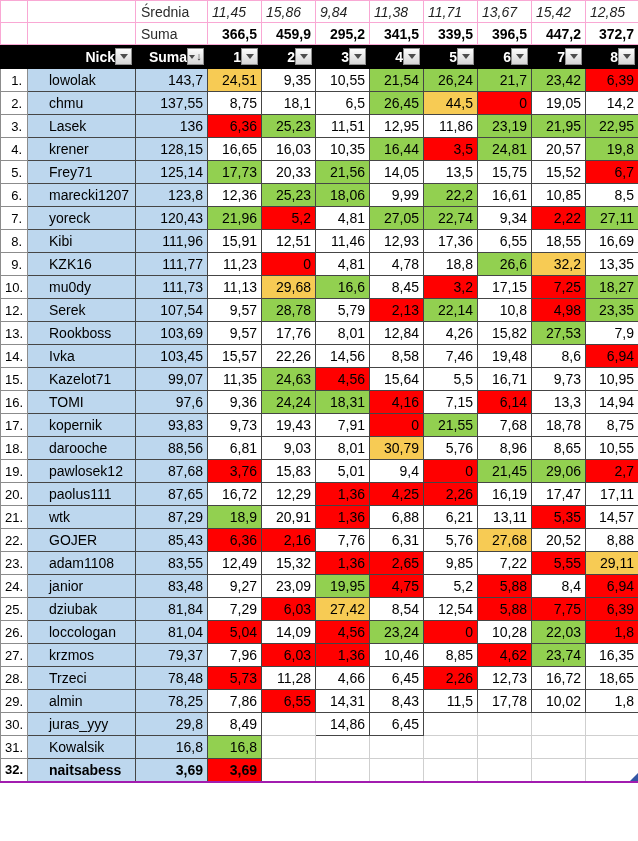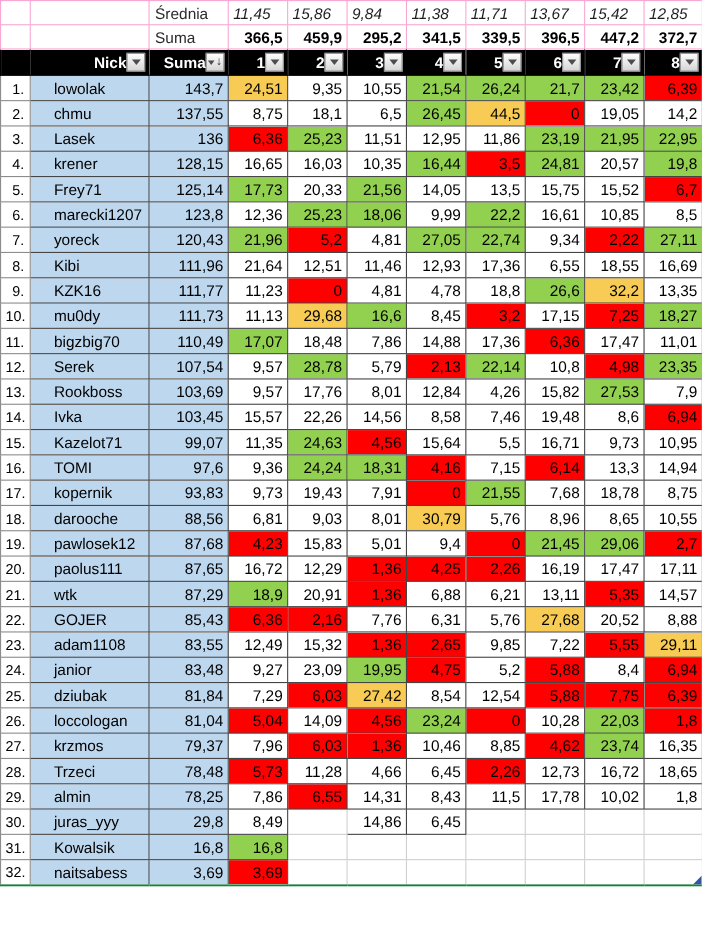--- a/index.html
+++ b/index.html
@@ -24,21 +24,21 @@
   
   .dcell{border:1px solid #454545;}
   .rankc{border:1px solid #8c8c8c;text-align:right;padding-right:5px;font-size:13px;background:#fff;}
   .nickc{background:var(--row-blue,#BDD7EE);text-align:left;padding-left:21px;}
   .sumac{background:var(--row-blue,#BDD7EE);text-align:right;}
   .val{text-align:right;}
   .bg-g{background:var(--green,#92D050);}
   .bg-r{background:var(--red,#FF0000);margin-top:16px;}
   .bg-y{background:var(--yellow,#F7CB54);}
   .emptyc{border:1px solid #cfcfcf;}
-  tr.lastrow td{border-bottom:2px solid #15803d;}
+  tr.lastrow td{border-bottom:2px solid #a21caf;font-weight:bold;}
   .corner{position:relative;}
   .corner::after{content:"";position:absolute;right:0;bottom:0;width:0;height:0;border-left:8px solid transparent;border-bottom:8px solid var(--marker-blue,#3355A4);}
 </style>
 </head>
 <body>
 
 <div class="sheet">
   <table>
     <colgroup>
       <col style="width:27px">
@@ -254,21 +254,21 @@
           <td class="dcell val bg-g">27,05</td>
           <td class="dcell val bg-g">22,74</td>
           <td class="dcell val">9,34</td>
           <td class="dcell val bg-r">2,22</td>
           <td class="dcell val bg-g">27,11</td>
         </tr>
         <tr>
           <td class="rankc">8.</td>
           <td class="dcell nickc">Kibi</td>
           <td class="dcell sumac">111,96</td>
-          <td class="dcell val">21,64</td>
+          <td class="dcell val">15,91</td>
           <td class="dcell val">12,51</td>
           <td class="dcell val">11,46</td>
           <td class="dcell val">12,93</td>
           <td class="dcell val">17,36</td>
           <td class="dcell val">6,55</td>
           <td class="dcell val">18,55</td>
           <td class="dcell val">16,69</td>
         </tr>
         <tr>
           <td class="rankc">9.</td>
@@ -290,33 +290,20 @@
           <td class="dcell val">11,13</td>
           <td class="dcell val bg-y">29,68</td>
           <td class="dcell val bg-g">16,6</td>
           <td class="dcell val">8,45</td>
           <td class="dcell val bg-r">3,2</td>
           <td class="dcell val">17,15</td>
           <td class="dcell val bg-r">7,25</td>
           <td class="dcell val bg-g">18,27</td>
         </tr>
         <tr>
-          <td class="rankc">11.</td>
-          <td class="dcell nickc">bigzbig70</td>
-          <td class="dcell sumac">110,49</td>
-          <td class="dcell val bg-g">17,07</td>
-          <td class="dcell val">18,48</td>
-          <td class="dcell val">7,86</td>
-          <td class="dcell val">14,88</td>
-          <td class="dcell val">17,36</td>
-          <td class="dcell val bg-r">6,36</td>
-          <td class="dcell val">17,47</td>
-          <td class="dcell val">11,01</td>
-        </tr>
-        <tr>
           <td class="rankc">12.</td>
           <td class="dcell nickc">Serek</td>
           <td class="dcell sumac">107,54</td>
           <td class="dcell val">9,57</td>
           <td class="dcell val bg-g">28,78</td>
           <td class="dcell val">5,79</td>
           <td class="dcell val bg-r">2,13</td>
           <td class="dcell val bg-g">22,14</td>
           <td class="dcell val">10,8</td>
           <td class="dcell val bg-r">4,98</td>
@@ -397,21 +384,21 @@
           <td class="dcell val bg-y">30,79</td>
           <td class="dcell val">5,76</td>
           <td class="dcell val">8,96</td>
           <td class="dcell val">8,65</td>
           <td class="dcell val">10,55</td>
         </tr>
         <tr>
           <td class="rankc">19.</td>
           <td class="dcell nickc">pawlosek12</td>
           <td class="dcell sumac">87,68</td>
-          <td class="dcell val bg-r">4,23</td>
+          <td class="dcell val bg-r">3,76</td>
           <td class="dcell val">15,83</td>
           <td class="dcell val">5,01</td>
           <td class="dcell val">9,4</td>
           <td class="dcell val bg-r">0</td>
           <td class="dcell val bg-g">21,45</td>
           <td class="dcell val bg-g">29,06</td>
           <td class="dcell val bg-r">2,7</td>
         </tr>
         <tr>
           <td class="rankc">20.</td>

